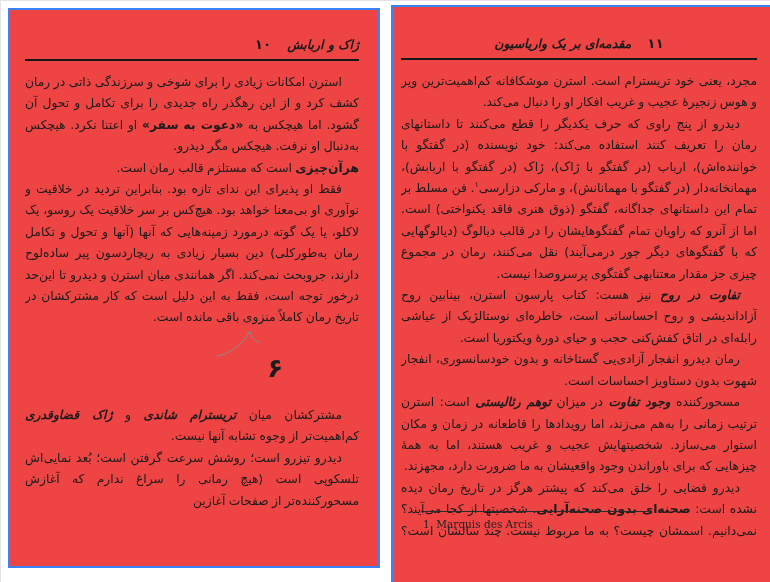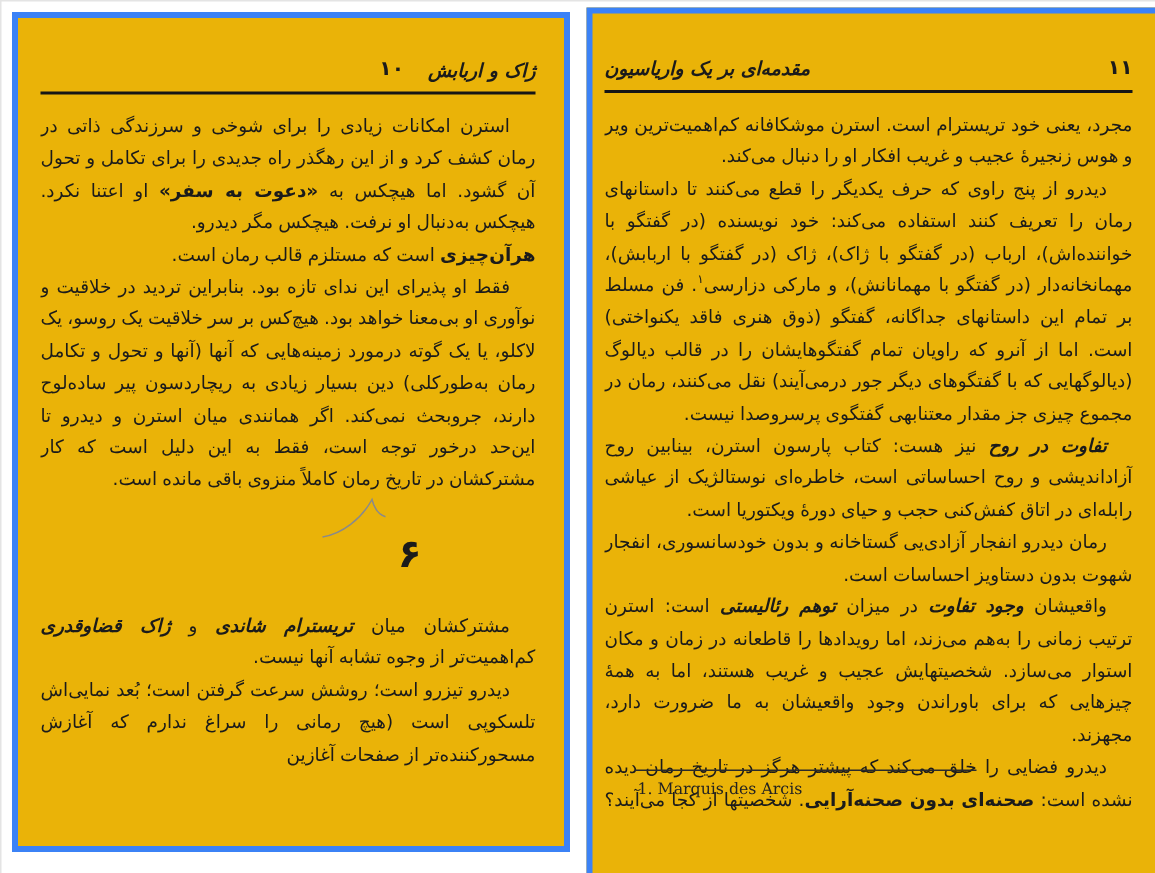--- a/index.html
+++ b/index.html
@@ -1,31 +1,31 @@
 <!DOCTYPE html>
 <html lang="fa"><head>
 <meta charset="utf-8">
 <style>
   html,body{margin:0;padding:0;background:#fdfdfd;}
   .spread{
     position:relative;width:770px;height:582px;overflow:hidden;background:#fff;
     border-top:1px solid #e4e4e4;border-left:1px solid #e4e4e4;box-sizing:border-box;
     font-family:"DejaVu Sans",sans-serif;color:#1b1b1b;
   }
-  .page{position:absolute;background:#eab308;border:4px solid #3b82f6;box-sizing:border-box;}
+  .page{position:absolute;background:#ef4444;border:2px solid #3b82f6;box-sizing:border-box;}
   .page-left{left:7px;top:7px;width:372px;height:560px;}
   .page-right{left:390px;top:4px;width:396px;height:592px;}
   .inner{position:relative;height:100%;box-sizing:border-box;}
   .page-left .inner{padding:26px 19px 0 15px;}
   .page-right .inner{padding:28px 28px 0 8px;}
 
   .hdr{display:flex;align-items:flex-end;gap:16px;direction:ltr;
        border-bottom:2px solid #161616;padding-bottom:7px;}
   .hdr.to-right{justify-content:flex-end;}
-  .hdr.to-left{justify-content:space-between;}
+  .hdr.to-left{justify-content:center;}
   .hnum{font-weight:700;font-size:13.5px;}
   .htitle{font-style:italic;font-weight:700;font-size:12.5px;}
 
   .body{direction:rtl;text-align:justify;margin-top:11px;overflow:hidden;
         font-size:12.3px;line-height:21.4px;word-spacing:-0.5px;}
   .page-left .body{height:486px;}
   .page-right .body{height:470px;}
   .para{margin:0;}
   .para.indent{text-indent:17px;}
   .b{font-weight:700;}
@@ -78,21 +78,21 @@
       <div class="hdr to-left">
         <span class="htitle">مقدمه‌ای بر یک واریاسیون</span>
         <span class="hnum">۱۱</span>
       </div>
       <div class="body">
         <div>
             <p class="para"><span>مجرد، یعنی خود تریسترام است. استرن موشکافانه کم‌اهمیت‌ترین ویر و هوس زنجیرهٔ عجیب و غریب افکار او را دنبال می‌کند.</span></p>
             <p class="para indent"><span>دیدرو از پنج راوی که حرف یکدیگر را قطع می‌کنند تا داستانهای رمان را تعریف کنند استفاده می‌کند: خود نویسنده (در گفتگو با خواننده‌اش)، ارباب (در گفتگو با ژاک)، ژاک (در گفتگو با اربابش)، مهمانخانه‌دار (در گفتگو با مهمانانش)، و مارکی دزارسی</span><sup>۱</sup><span>. فن مسلط بر تمام این داستانهای جداگانه، گفتگو (ذوق هنری فاقد یکنواختی) است. اما از آنرو که راویان تمام گفتگوهایشان را در قالب دیالوگ (دیالوگهایی که با گفتگوهای دیگر جور درمی‌آیند) نقل می‌کنند، رمان در مجموع چیزی جز مقدار معتنابهی گفتگوی پرسروصدا نیست.</span></p>
             <p class="para indent"><span class="b i">تفاوت در روح</span><span> نیز هست: کتاب پارسون استرن، بینابین روح آزاداندیشی و روح احساساتی است، خاطره‌ای نوستالژیک از عیاشی رابله‌ای در اتاق کفش‌کنی حجب و حیای دورهٔ ویکتوریا است.</span></p>
             <p class="para indent"><span>رمان دیدرو انفجار آزادی‌یی گستاخانه و بدون خودسانسوری، انفجار شهوت بدون دستاویز احساسات است.</span></p>
-            <p class="para indent"><span>واقعیشان </span><span class="b i">وجود تفاوت</span><span> در میزان </span><span class="b i">توهم رئالیستی</span><span> است: استرن ترتیب زمانی را به‌هم می‌زند، اما رویدادها را قاطعانه در زمان و مکان استوار می‌سازد. شخصیتهایش عجیب و غریب هستند، اما به همهٔ چیزهایی که برای باوراندن وجود واقعیشان به ما ضرورت دارد، مجهزند.</span></p>
+            <p class="para indent"><span>مسحورکننده </span><span class="b i">وجود تفاوت</span><span> در میزان </span><span class="b i">توهم رئالیستی</span><span> است: استرن ترتیب زمانی را به‌هم می‌زند، اما رویدادها را قاطعانه در زمان و مکان استوار می‌سازد. شخصیتهایش عجیب و غریب هستند، اما به همهٔ چیزهایی که برای باوراندن وجود واقعیشان به ما ضرورت دارد، مجهزند.</span></p>
             <p class="para indent"><span>دیدرو فضایی را خلق می‌کند که پیشتر هرگز در تاریخ رمان دیده نشده است: </span><span class="b">صحنه‌ای بدون صحنه‌آرایی</span><span>. شخصیتها از کجا می‌آیند؟ نمی‌دانیم. اسمشان چیست؟ به ما مربوط نیست. چند سالشان است؟ نه، دیدرو برای باوراندن این امر به ما که شخصیتهایش در یک لحظهٔ خاص واقعاً وجود دارند،</span></p>
           </div>
       </div>
       <div class="footnote">
         <hr class="footrule">
         <span class="foottext">1. Marquis des Arcis</span>
       </div>
     </div>
   </div>
 

